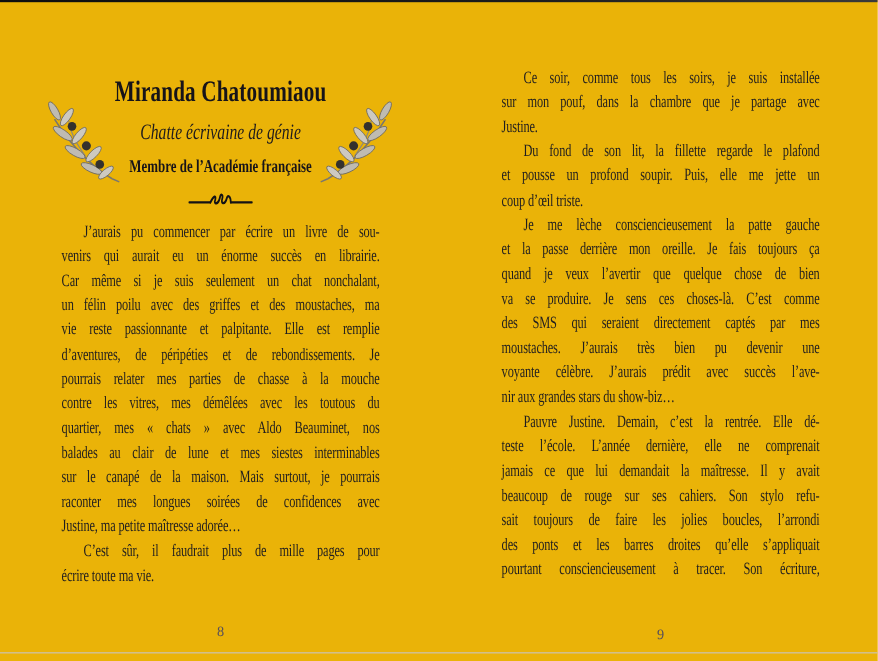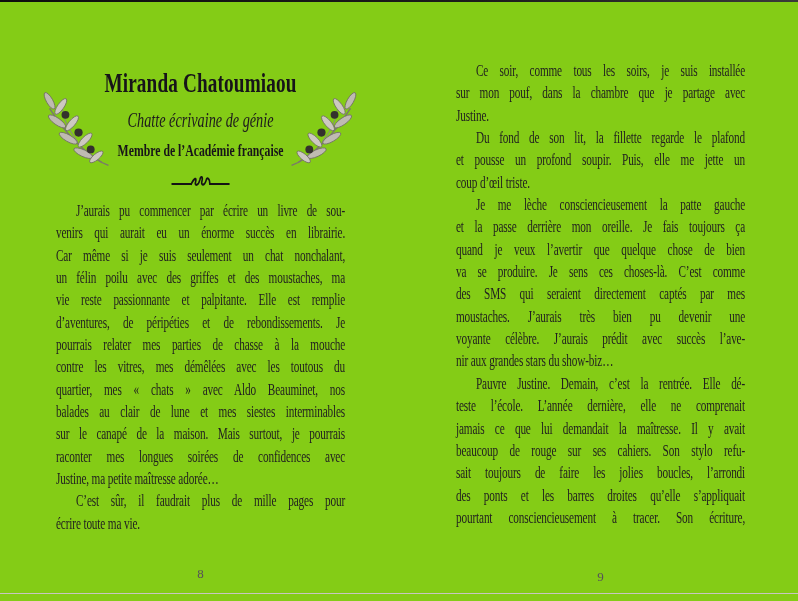--- a/index.html
+++ b/index.html
@@ -1,21 +1,21 @@
 <!DOCTYPE html>
 <html><head>
 <meta charset="utf-8">
 <style>
   html,body { margin:0; padding:0; }
   body { font-family: "Liberation Serif", "DejaVu Serif", serif; }
 
   .spread {
     position: relative;
     width: 798px; height: 601px;
-    background: #84cc16;
+    background: #eab308;
     overflow: hidden;
     color: #221f22;
   }
 
   .edge-top {
     position: absolute; left:0; top:0; width:798px; height:2px;
     background: linear-gradient(90deg,#0e0e0e 0%,#1c1c1c 60%,#3a3a3a 100%);
   }
   .rule-bottom {
     position: absolute; left:0; top:593px; width:798px; height:1px;

